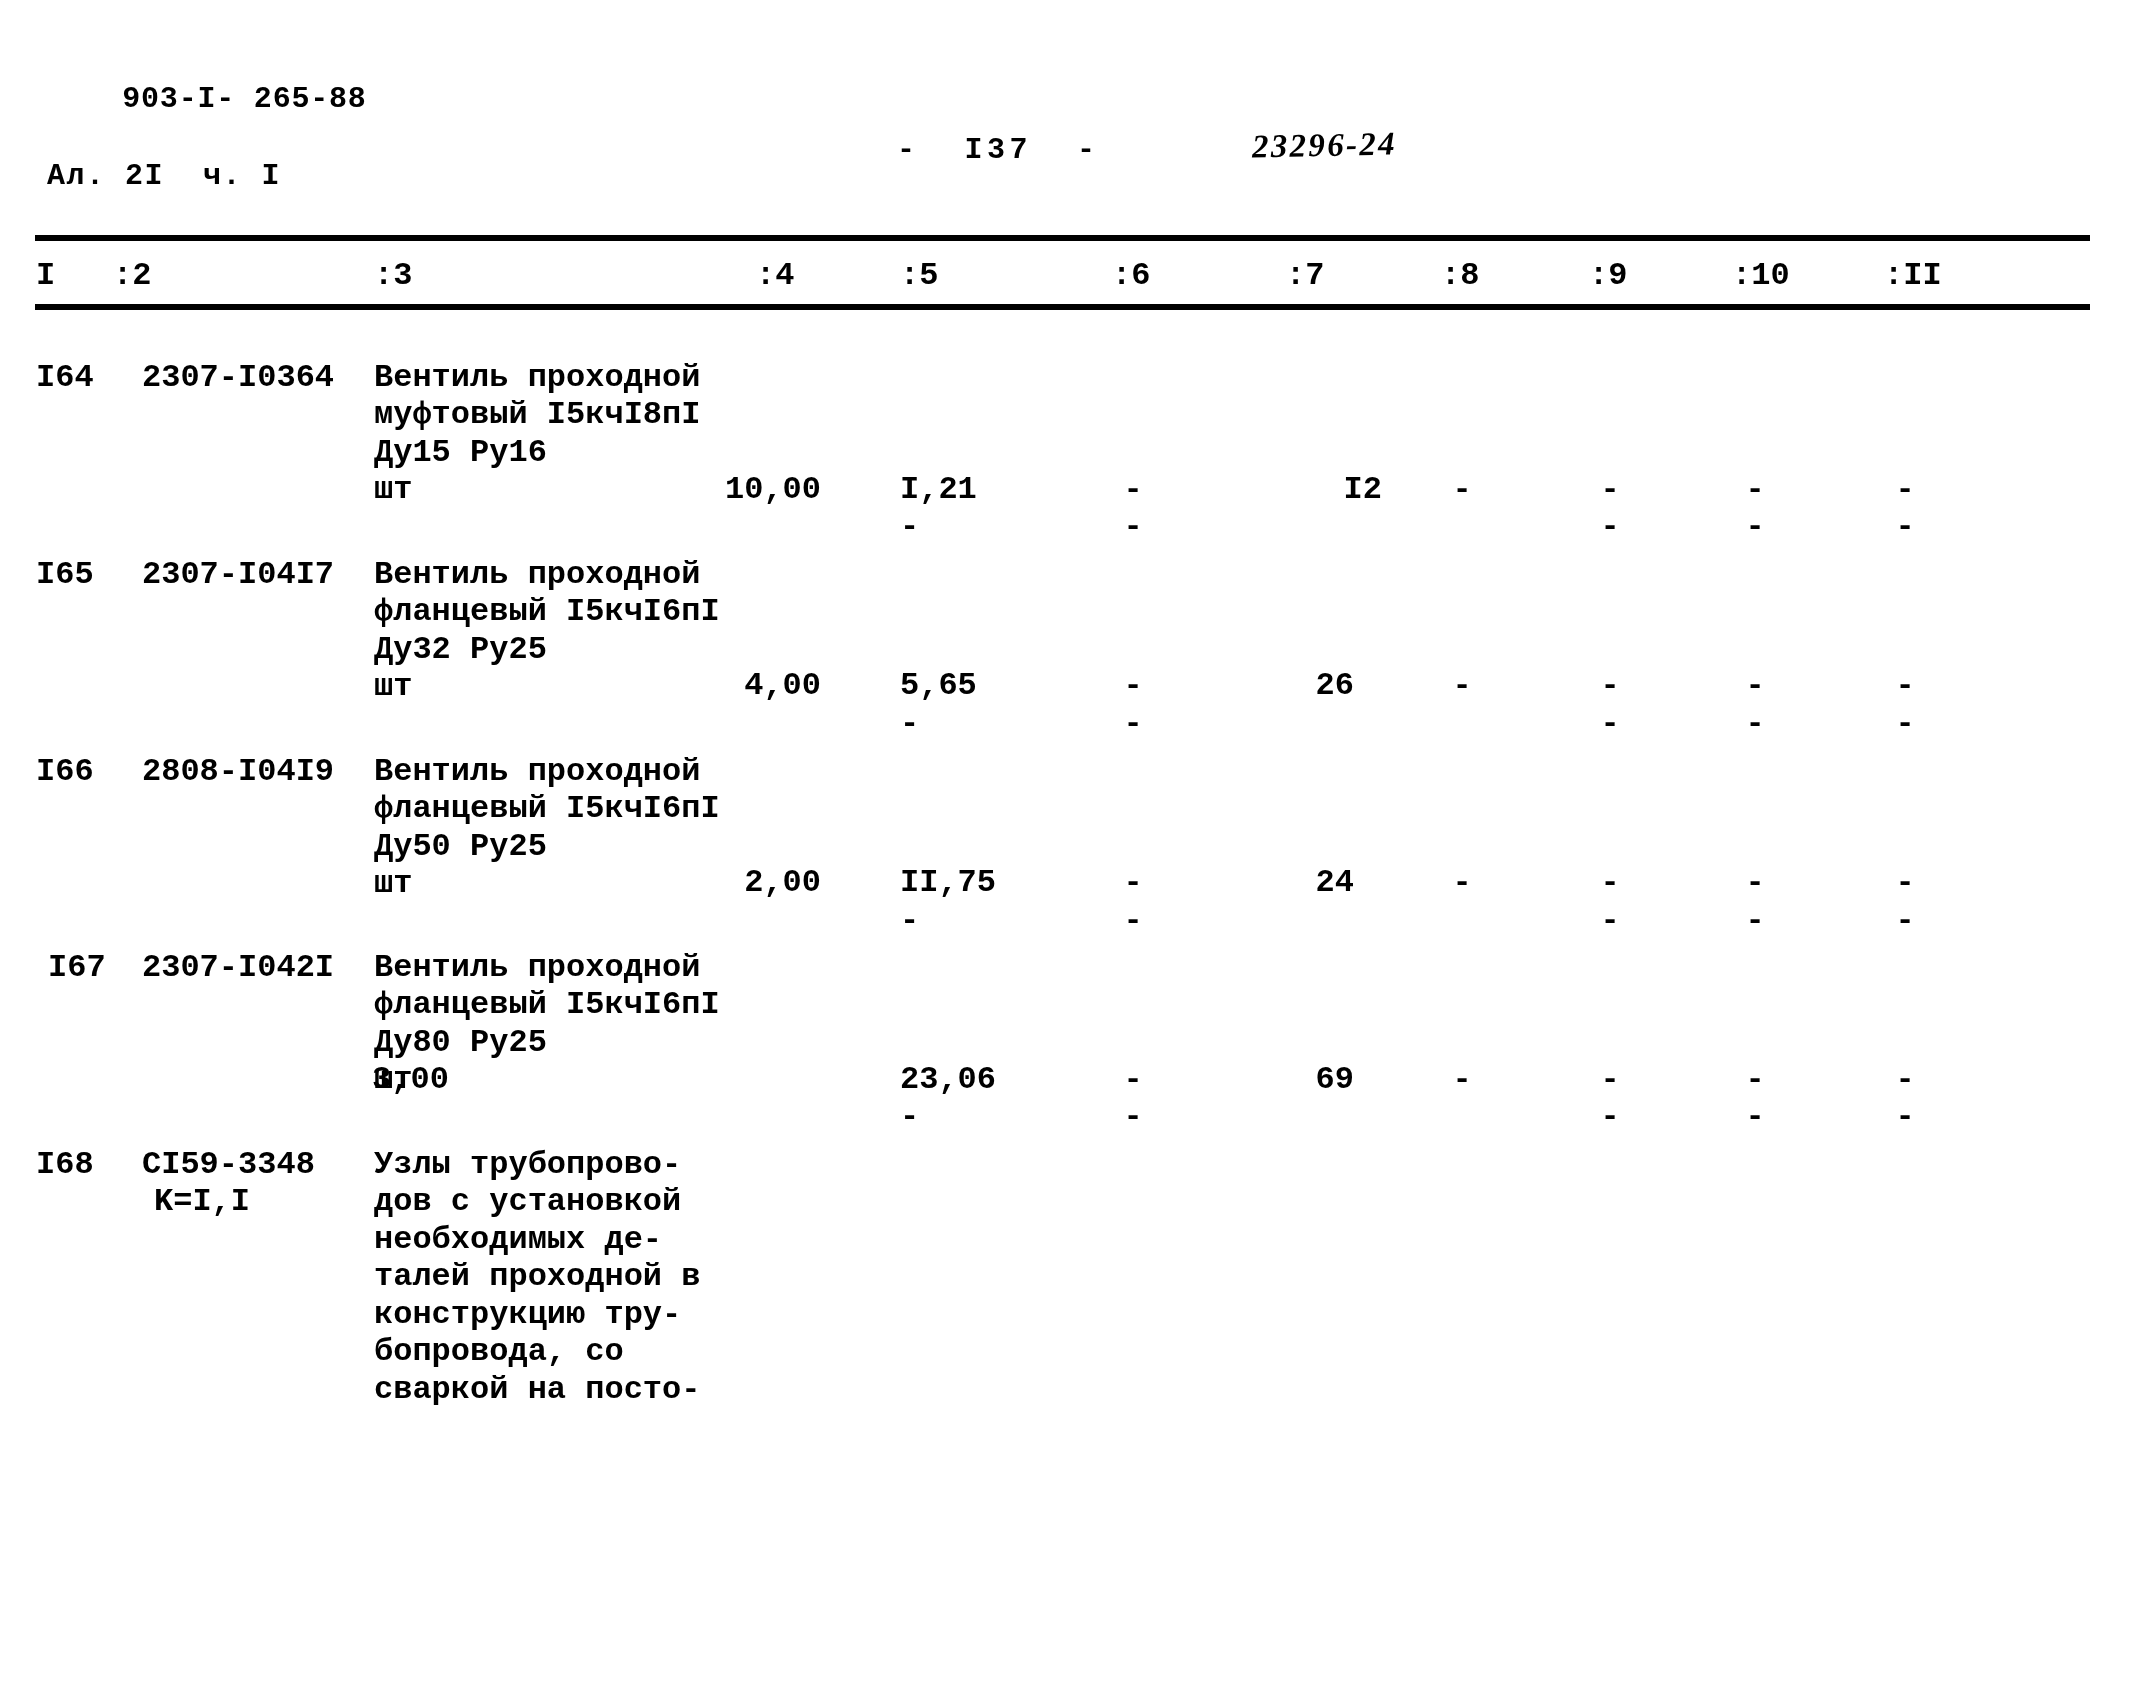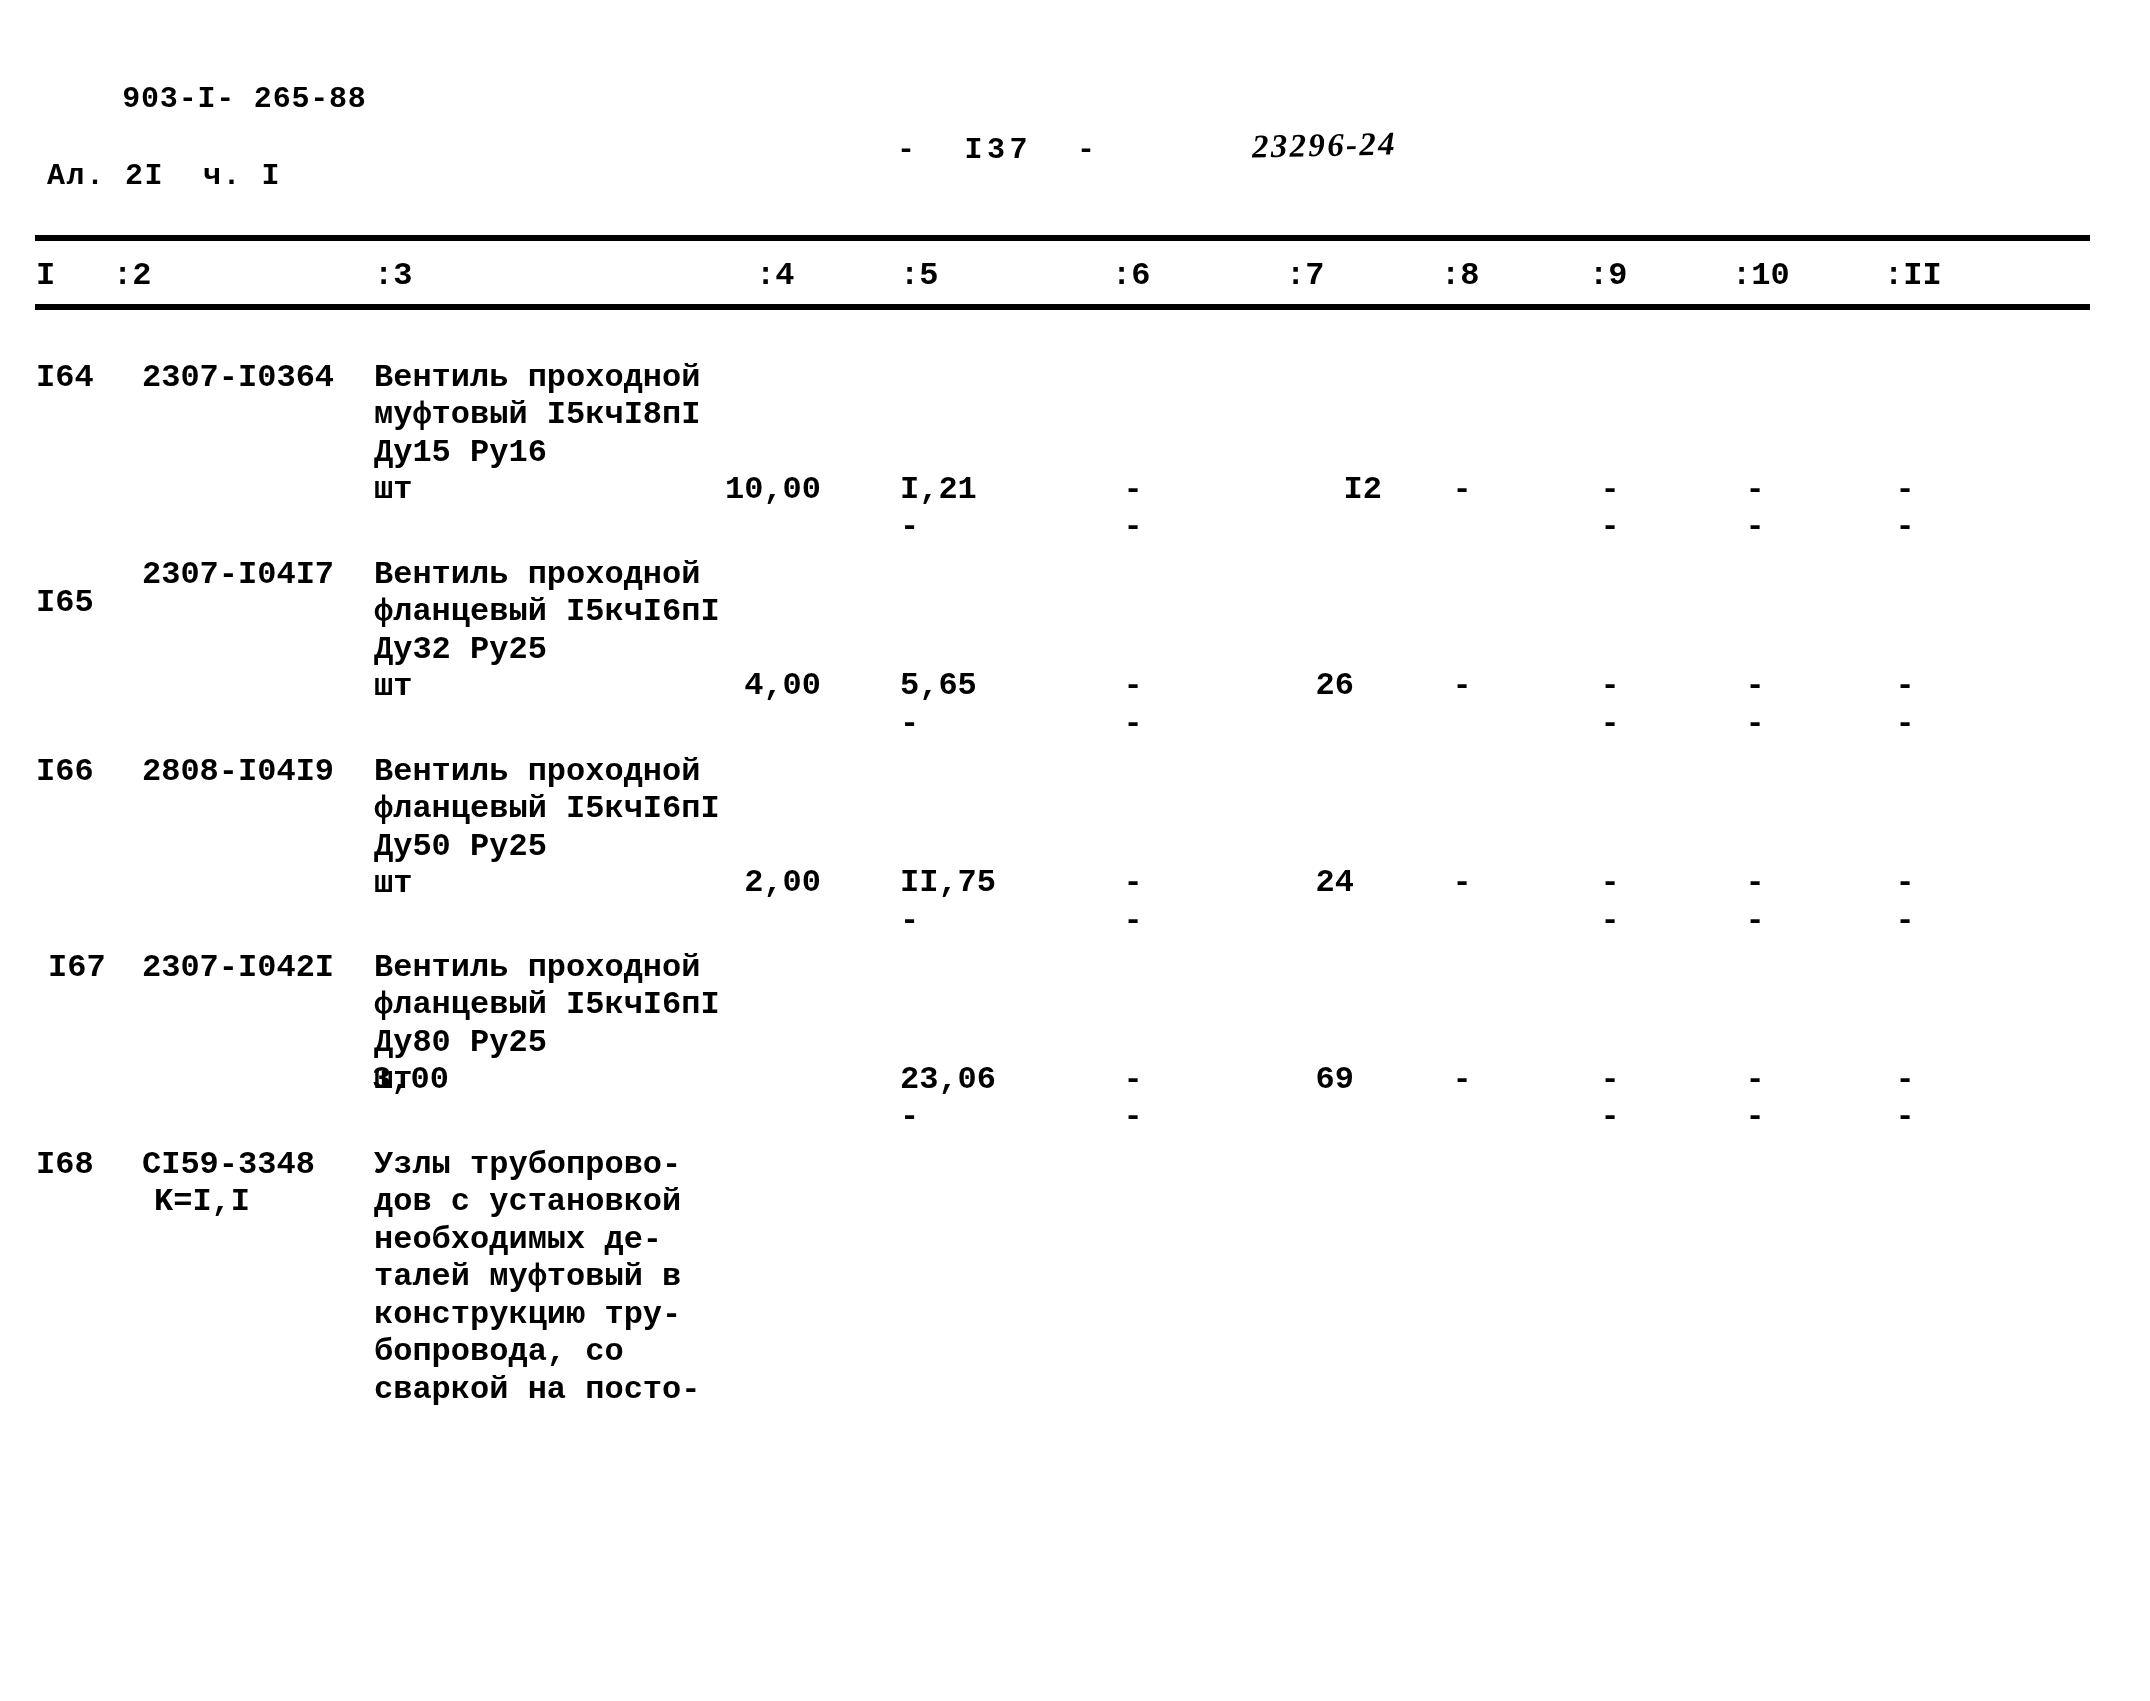--- a/index.html
+++ b/index.html
@@ -150,21 +150,21 @@
         <div class="cell " style="top: 471px; left: 1042px; width: 182px; text-align: center;">-</div>
         <div class="cell " style="top: 508px; left: 1042px; width: 182px; text-align: center;">-</div>
         <div class="cell " style="top: 471px; left: 0px; width: 1354px; text-align: right; padding-left: 28px;">I2</div>
         <div class="cell " style="top: 471px; left: 1371px; width: 182px; text-align: center;">-</div>
         <div class="cell " style="top: 471px; left: 1519px; width: 182px; text-align: center;">-</div>
         <div class="cell " style="top: 508px; left: 1519px; width: 182px; text-align: center;">-</div>
         <div class="cell " style="top: 471px; left: 1664px; width: 182px; text-align: center;">-</div>
         <div class="cell " style="top: 508px; left: 1664px; width: 182px; text-align: center;">-</div>
         <div class="cell " style="top: 471px; left: 1814px; width: 182px; text-align: center;">-</div>
         <div class="cell " style="top: 508px; left: 1814px; width: 182px; text-align: center;">-</div>
-        <div class="cell " style="top: 584px; left: 36px; text-align: left;">I65</div>
+        <div class="cell " style="top: 556px; left: 36px; text-align: left;">I65</div>
         <div class="cell " style="top: 556px; left: 142px; text-align: left;">2307-I04I7</div>
         <div class="cell cell-desc" style="left: 374px; top: 556px;"><div>Вентиль проходной</div><div>фланцевый I5кчI6пI</div><div>Ду32 Ру25</div><div>шт</div></div>
         <div class="cell " style="top: 667px; left: 0px; width: 821px; text-align: right;">4,00</div>
         <div class="cell " style="top: 667px; left: 900px; text-align: left;">5,65</div>
         <div class="cell " style="top: 705px; left: 900px; text-align: left;">-</div>
         <div class="cell " style="top: 667px; left: 1042px; width: 182px; text-align: center;">-</div>
         <div class="cell " style="top: 705px; left: 1042px; width: 182px; text-align: center;">-</div>
         <div class="cell " style="top: 667px; left: 0px; width: 1354px; text-align: right;">26</div>
         <div class="cell " style="top: 667px; left: 1371px; width: 182px; text-align: center;">-</div>
         <div class="cell " style="top: 667px; left: 1519px; width: 182px; text-align: center;">-</div>
@@ -200,18 +200,18 @@
         <div class="cell " style="top: 1061px; left: 0px; width: 1354px; text-align: right;">69</div>
         <div class="cell " style="top: 1061px; left: 1371px; width: 182px; text-align: center;">-</div>
         <div class="cell " style="top: 1061px; left: 1519px; width: 182px; text-align: center;">-</div>
         <div class="cell " style="top: 1098px; left: 1519px; width: 182px; text-align: center;">-</div>
         <div class="cell " style="top: 1061px; left: 1664px; width: 182px; text-align: center;">-</div>
         <div class="cell " style="top: 1098px; left: 1664px; width: 182px; text-align: center;">-</div>
         <div class="cell " style="top: 1061px; left: 1814px; width: 182px; text-align: center;">-</div>
         <div class="cell " style="top: 1098px; left: 1814px; width: 182px; text-align: center;">-</div>
         <div class="cell " style="top: 1146px; left: 36px; text-align: left;">I68</div>
         <div class="cell " style="top: 1146px; left: 142px; text-align: left;">CI59-3348<span class="sub-code">K=I,I</span></div>
-        <div class="cell cell-desc" style="left: 374px; top: 1146px;"><div>Узлы трубопрово-</div><div>дов с установкой</div><div>необходимых де-</div><div>талей муфтовый в</div><div>конструкцию тру-</div><div>бопровода, со</div><div>сваркой на посто-</div></div>
+        <div class="cell cell-desc" style="left: 374px; top: 1146px;"><div>Узлы трубопрово-</div><div>дов с установкой</div><div>необходимых де-</div><div>талей проходной в</div><div>конструкцию тру-</div><div>бопровода, со</div><div>сваркой на посто-</div></div>
       </div>
   </div>
 
 </div>
 
 
 </body></html>

